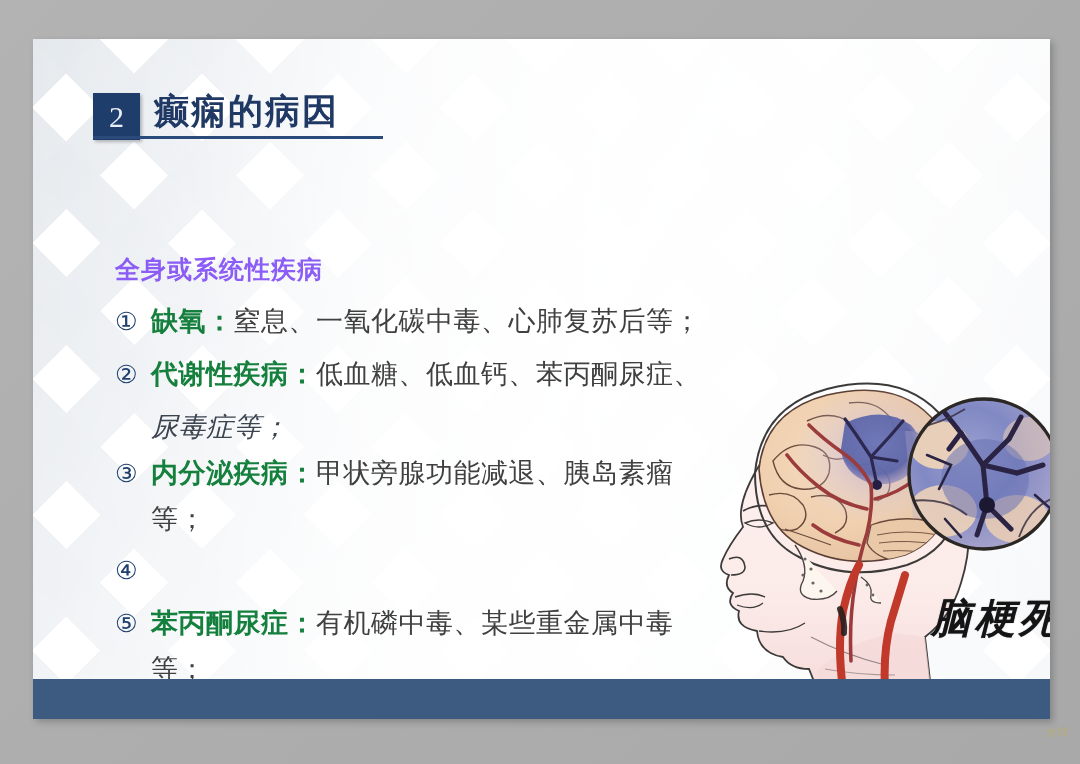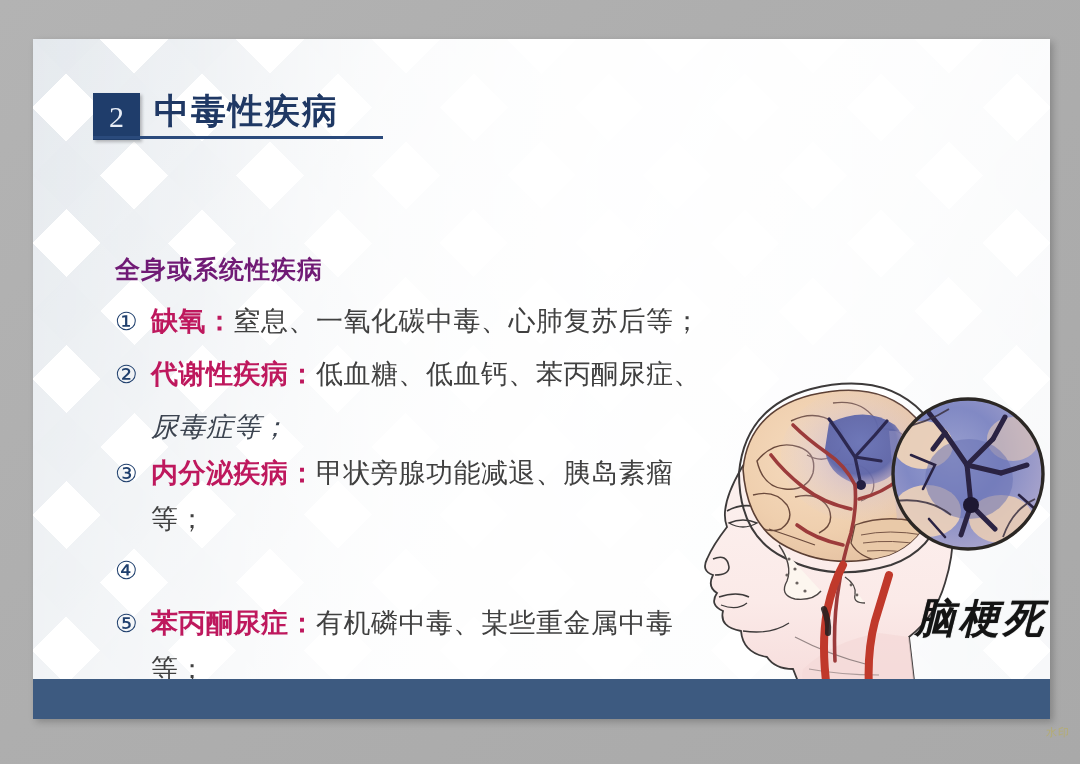--- a/index.html
+++ b/index.html
@@ -120,21 +120,21 @@
   
   #content {
     position: absolute;
     left: 82px;
     top: 214px;
     width: 600px;
   }
   #section-heading {
     font-size: 25px;
     font-weight: bold;
-    color: #701a75;
+    color: #8b5cf6;
     letter-spacing: 1px;
     margin-bottom: 12px;
   }
   .list-item {
     display: flex;
     align-items: baseline;
     margin-bottom: 6px;
     line-height: 46px;
   }
   .item-marker {
@@ -143,38 +143,38 @@
     font-size: 25px;
     color: #20406e;
     font-family: "DejaVu Sans", sans-serif;
   }
   .item-body {
     font-size: 27px;
     letter-spacing: 0.5px;
   }
   .item-label {
     font-weight: bold;
-    color: #be185d;
+    color: #15803d;
   }
   .item-desc {
     color: #404040;
   }
   .item-cont {
     margin-left: 36px;
     font-size: 27px;
     color: #3c4450;
     line-height: 46px;
     letter-spacing: 0.5px;
     font-style: italic;
   }
 
   
   #illustration {
     position: absolute;
-    left: 650px;
+    left: 666px;
     top: 330px;
     width: 380px;
     height: 320px;
   }
   #illustration svg { display: block; }
   #infarct-label {
     position: absolute;
     left: 232px;
     top: 222px;
     font-family: "Liberation Serif", "DejaVu Serif", serif;
@@ -204,21 +204,21 @@
 <div id="corner-watermark">水印</div>
 
 <div id="slide">
 
   <div id="slide-pattern"></div>
   <div id="slide-sheen"></div>
 
   <div id="title-block">
     <div id="title-badge">2</div>
     <div id="title-text-wrap">
-      <div id="title-text">中毒性疾病</div>
+      <div id="title-text">癫痫的病因</div>
       <div id="title-underline"></div>
     </div>
   </div>
 
   <div id="content">
 
     <div id="section-heading">全身或系统性疾病</div>
 
     <div class="list-item">
       <span class="item-marker">①</span>

